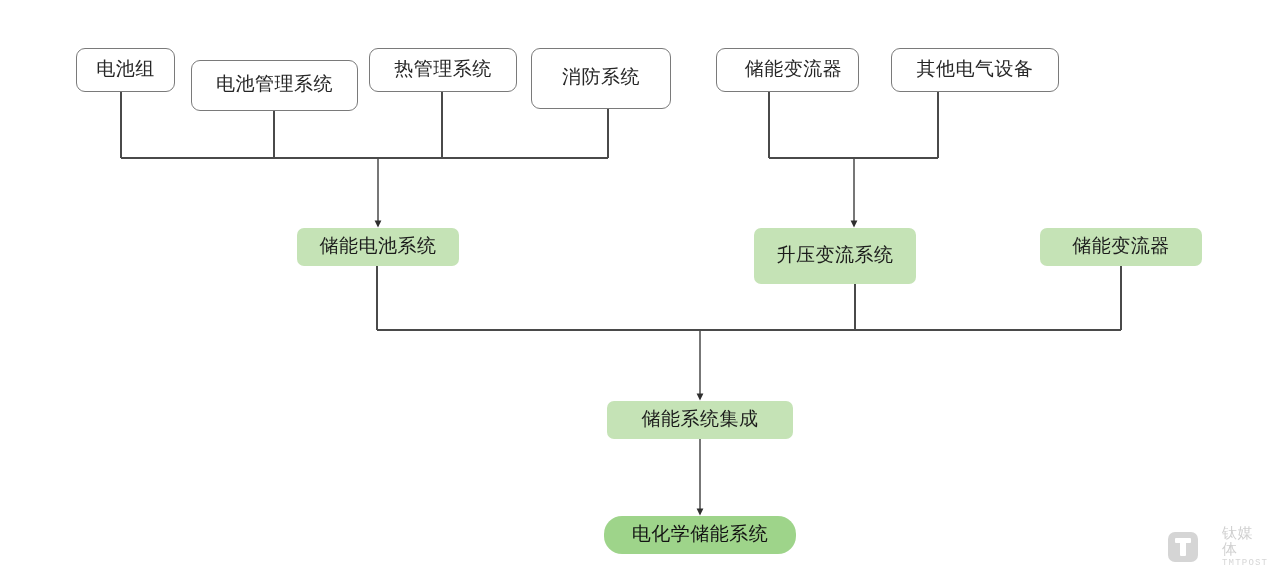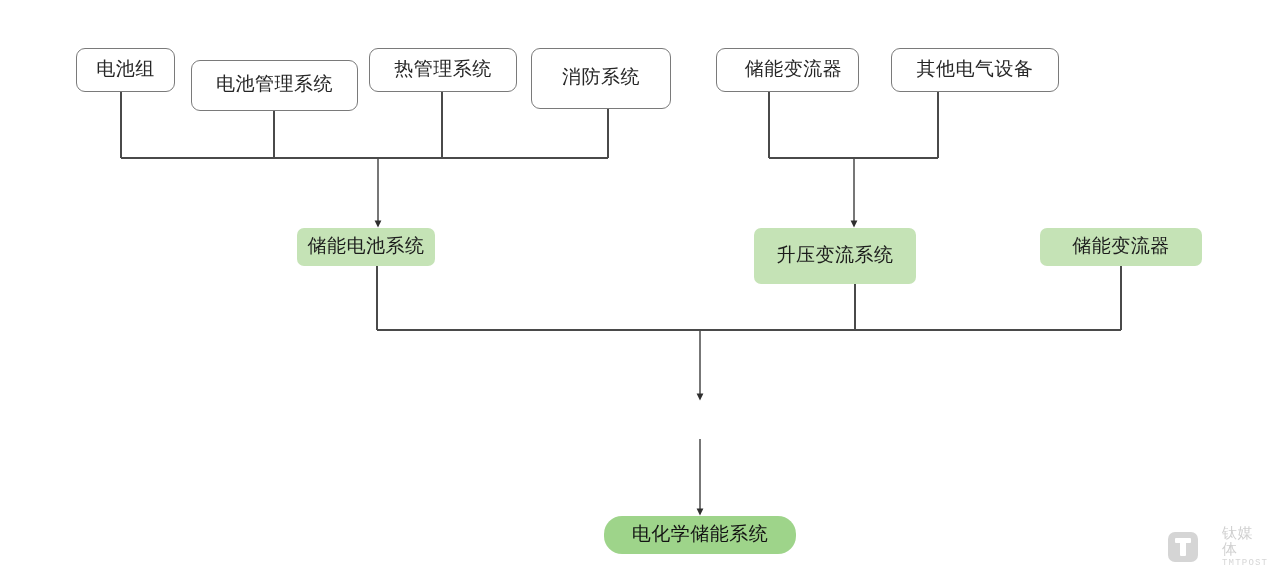--- a/index.html
+++ b/index.html
@@ -168,32 +168,35 @@
   </div>
 
   <div class="node leaf" style="left: 716px; top: 48px; width: 143px; height: 44px; padding-left: 12px;">
     <span>储能变流器</span>
   </div>
 
   <div class="node leaf" style="left: 855px; top: 48px; width: 168px; height: 44px; margin-left: 36px;">
     <span>其他电气设备</span>
   </div>
 
-  <div class="node sys" style="left: 297px; top: 228px; width: 138px; height: 38px;">
+  <div class="node sys" style="left: 297px; top: 228px; width: 162px; height: 38px;">
     <span>储能电池系统</span>
   </div>
 
   <div class="node sys" style="left: 754px; top: 228px; width: 162px; height: 56px;">
     <span>升压变流系统</span>
   </div>
 
   <div class="node sys" style="left: 1040px; top: 228px; width: 162px; height: 38px;">
     <span>储能变流器</span>
   </div>
 
+  <div class="node sys" style="left: 607px; top: 401px; width: 186px; height: 38px;">
+    <span>储能系统集成</span>
+  </div>
 
   <div class="node root" style="left: 604px; top: 516px; width: 192px; height: 38px;">
     <span>电化学储能系统</span>
   </div>
 
   <div id="watermark" style="left: 1168px; top: 527px;">
     <div class="wm-logo"></div>
     <div class="wm-text">
       <div class="wm-cn">钛媒体</div>
       <div class="wm-en">TMTPOST</div>

